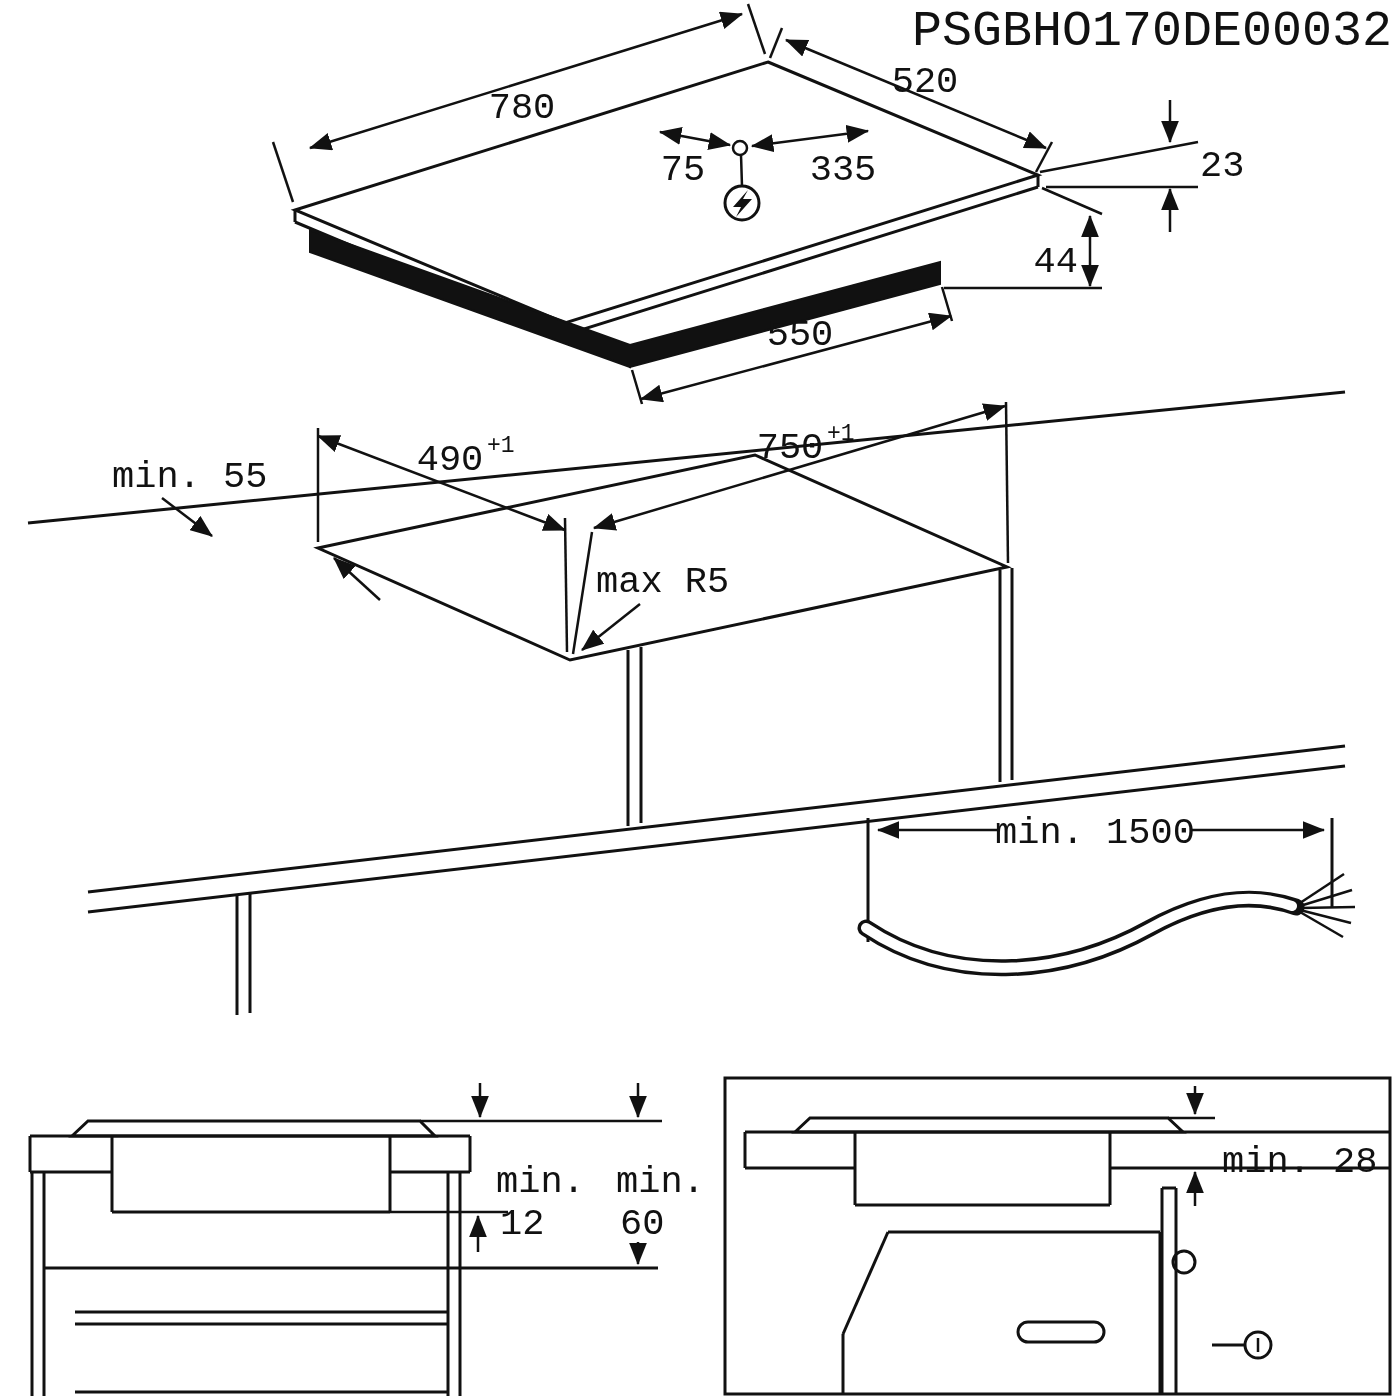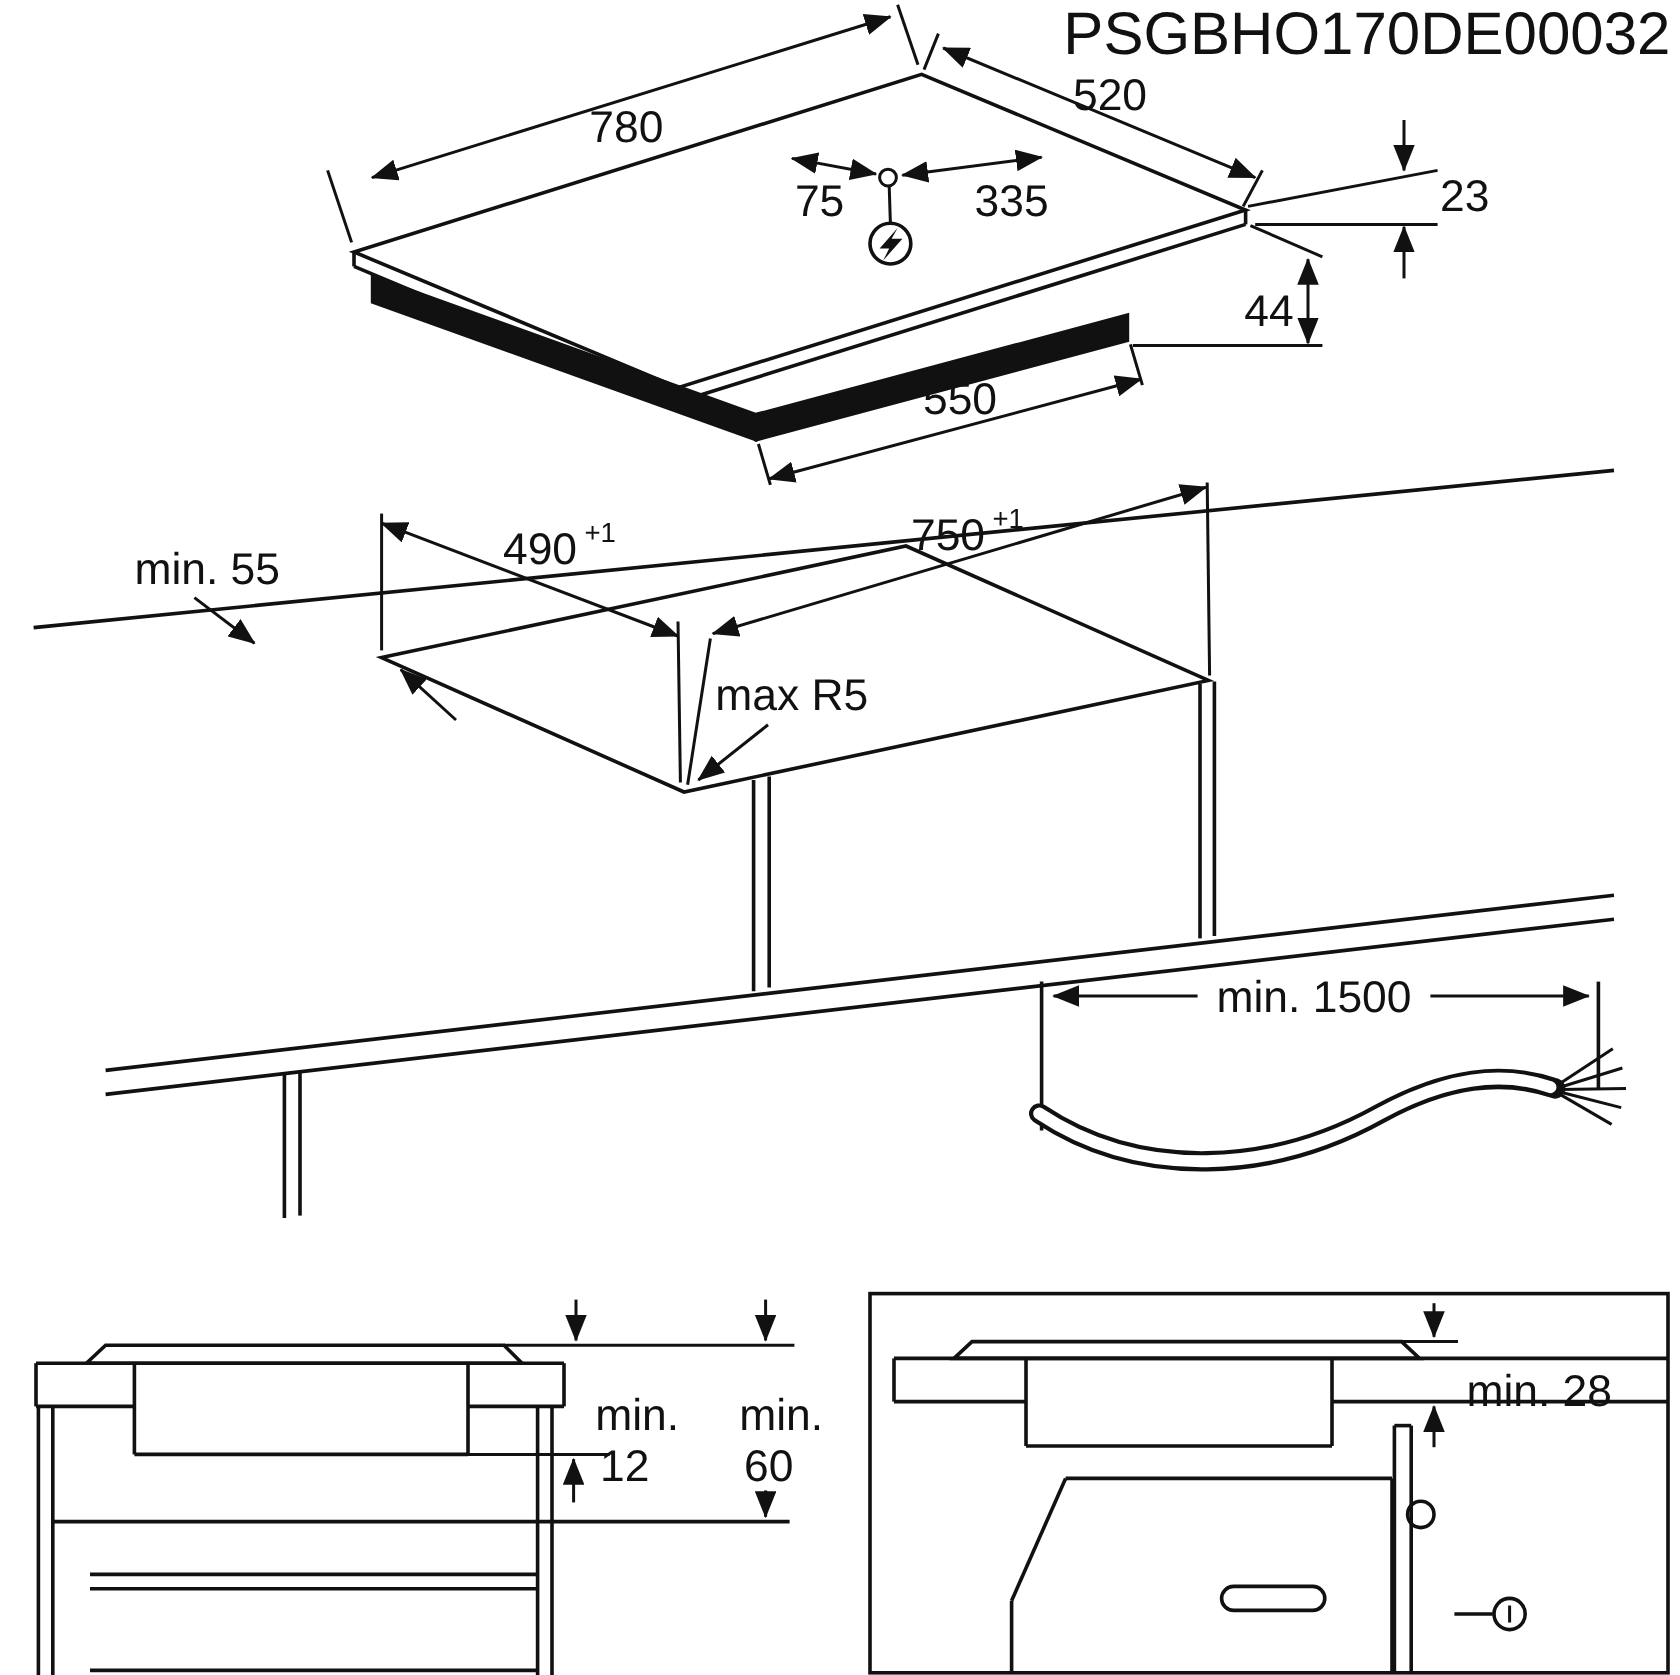--- a/index.html
+++ b/index.html
@@ -1,17 +1,17 @@
 <!DOCTYPE html>
 <html><head>
 <meta charset="utf-8">
 <style>
   html,body{margin:0;padding:0;background:#fff;}
   .canvas{position:relative;width:1400px;height:1396px;background:#15803d;overflow:hidden;
-          font-family:Liberation Sans, sans-serif;}
+          font-family:Liberation Mono, monospace;}
   svg{position:absolute;left:0;top:0;}
   .ln{stroke:#111;stroke-width:3;fill:none;}
   .ln2{stroke:#111;stroke-width:2.5;fill:none;}
   .dim{font-size:37px;fill:#111;}
   .sup{font-size:23px;fill:#111;}
   .pn{font-size:50px;fill:#111;}
   .solid{fill:#111;stroke:#111;stroke-width:2;}
   .tube{stroke:#111;stroke-width:17;fill:none;stroke-linecap:round;}
   .tubein{stroke:#fff;stroke-width:10;fill:none;stroke-linecap:round;}
 </style>

